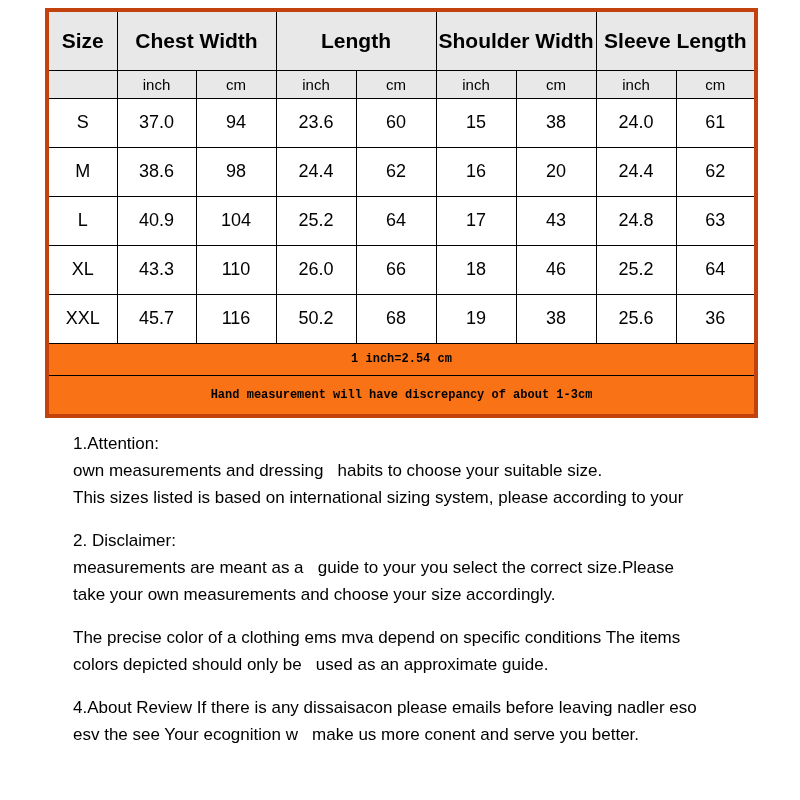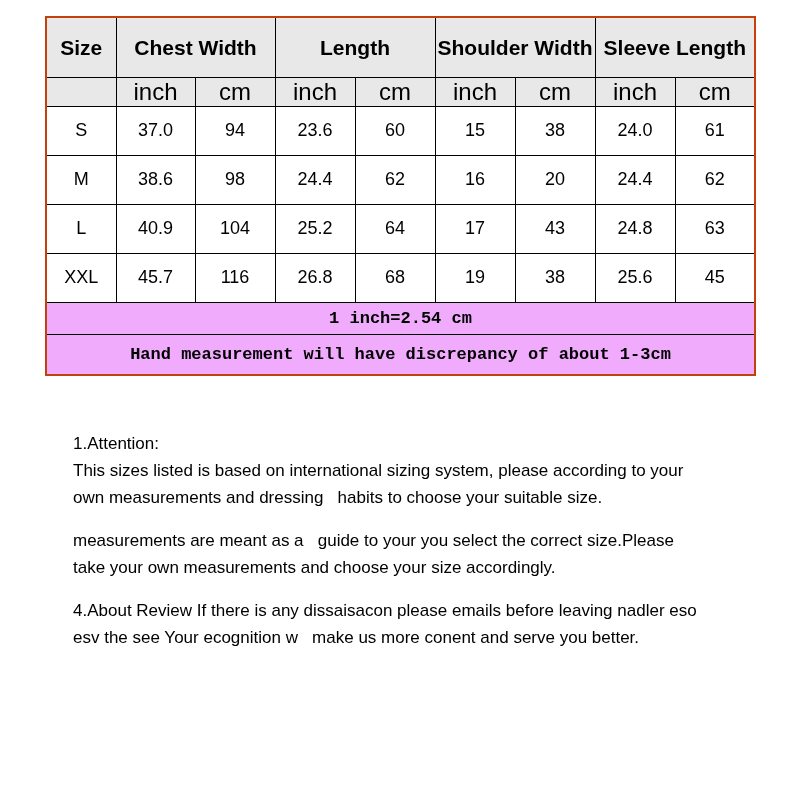--- a/index.html
+++ b/index.html
@@ -2,43 +2,43 @@
 <html><head>
 <meta charset="utf-8">
 <style>
   html,body{margin:0;padding:0;}
   body{
     width:800px;height:800px;background:#ffffff;
     font-family:"Liberation Sans", sans-serif;
     color:#000000;position:relative;overflow:hidden;
   }
   .size-table{
-    position:absolute;left:45px;top:16px;width:709px;
+    position:absolute;left:45px;top:8px;width:709px;
     border-collapse:collapse;table-layout:fixed;
-    border:2px solid #c2410c;
+    border:4px solid #c2410c;
   }
   .size-table th,.size-table td{
     border:1px solid #000000;text-align:center;vertical-align:middle;
     padding:0;overflow:hidden;
   }
   tr.group-row{height:60px;}
   tr.group-row th{
     background:#e8e8e8;font-weight:bold;font-size:21px;line-height:1.2;
   }
   tr.unit-row{height:28px;}
   tr.unit-row th{
-    background:#e8e8e8;font-weight:normal;font-size:24px;
+    background:#e8e8e8;font-weight:normal;font-size:15px;
   }
   tr.data-row{height:49px;}
   tr.data-row td{font-size:18px;background:#ffffff;}
   tr.note-row-1{height:32px;}
   tr.note-row-2{height:41px;}
   tr.note-row-1 td,tr.note-row-2 td{
-    font-family:"Liberation Mono", monospace;font-weight:bold;font-size:17px;
-    background:#f0abfc;
+    font-family:"Liberation Mono", monospace;font-weight:bold;font-size:12px;
+    background:#f97316;
   }
   .text-sections{
     position:absolute;left:46px;top:430px;width:740px;
   }
   .text-section{margin:0 0 16px 0;}
   .text-line{
     font-size:17px;line-height:27px;white-space:pre;margin-left:27px;
   }
 </style>
 </head>
@@ -104,50 +104,64 @@
         <td>40.9</td>
         <td>104</td>
         <td>25.2</td>
         <td>64</td>
         <td>17</td>
         <td>43</td>
         <td>24.8</td>
         <td>63</td>
       </tr>
       <tr class="data-row">
+        <td>XL</td>
+        <td>43.3</td>
+        <td>110</td>
+        <td>26.0</td>
+        <td>66</td>
+        <td>18</td>
+        <td>46</td>
+        <td>25.2</td>
+        <td>64</td>
+      </tr>
+      <tr class="data-row">
         <td>XXL</td>
         <td>45.7</td>
         <td>116</td>
-        <td>26.8</td>
+        <td>50.2</td>
         <td>68</td>
         <td>19</td>
         <td>38</td>
         <td>25.6</td>
-        <td>45</td>
+        <td>36</td>
       </tr>
     </tbody>
   <tfoot>
     <tr class="note-row-1">
       <td colspan="9">1 inch=2.54 cm</td>
     </tr>
     <tr class="note-row-2">
       <td colspan="9">Hand measurement will have discrepancy of about 1-3cm</td>
     </tr>
   </tfoot>
 </table>
 
 <div class="text-sections" id="text-sections">
     <div class="text-section">
       <div class="text-line">1.Attention:</div>
+      <div class="text-line">own measurements and dressing   habits to choose your suitable size.</div>
       <div class="text-line">This sizes listed is based on international sizing system, please according to your</div>
-      <div class="text-line">own measurements and dressing   habits to choose your suitable size.</div>
     </div>
     <div class="text-section">
+      <div class="text-line">2. Disclaimer:</div>
       <div class="text-line">measurements are meant as a   guide to your you select the correct size.Please</div>
       <div class="text-line">take your own measurements and choose your size accordingly.</div>
     </div>
     <div class="text-section">
+      <div class="text-line">The precise color of a clothing ems mva depend on specific conditions The items</div>
+      <div class="text-line">colors depicted should only be   used as an approximate guide.</div>
     </div>
     <div class="text-section">
       <div class="text-line">4.About Review If there is any dissaisacon please emails before leaving nadler eso</div>
       <div class="text-line">esv the see Your ecognition w   make us more conent and serve you better.</div>
     </div>
   </div>
 
 </body></html>

